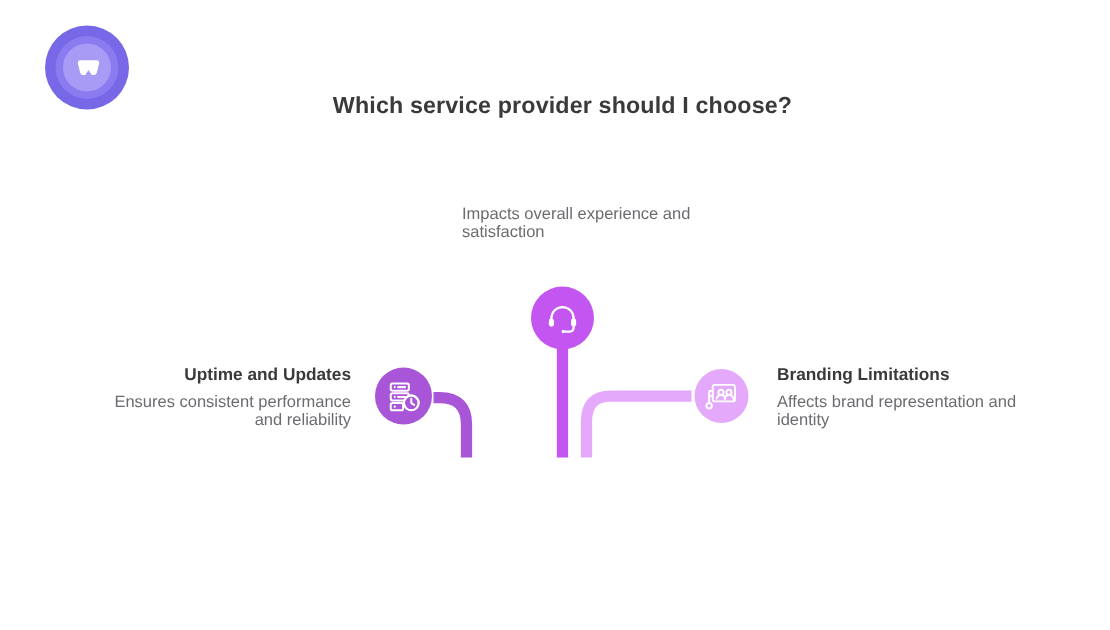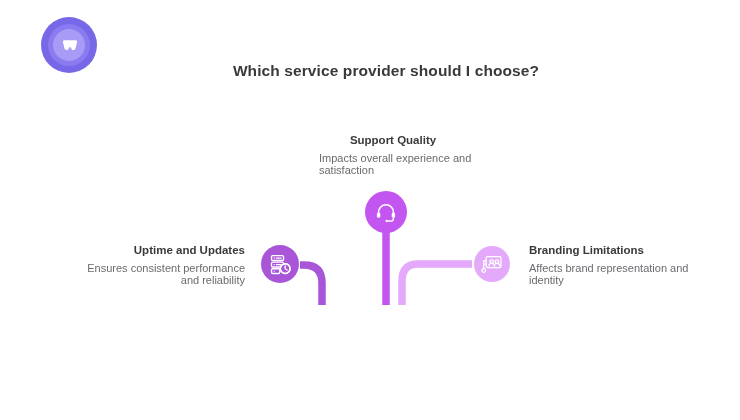--- a/index.html
+++ b/index.html
@@ -2,21 +2,21 @@
 <html><head>
 <meta charset="utf-8">
 <style>
   html,body{margin:0;padding:0;}
   body{
     width:740px;height:420px;
     background:#ffffff;
     font-family:"Liberation Sans", sans-serif;
     overflow:hidden;position:relative;
   }
-  #stage{position:absolute;left:16px;top:0;width:640px;height:420px;}
+  #stage{position:absolute;left:5px;top:0;width:640px;height:420px;}
 
   
   .logo-badge{
     position:absolute;left:25px;top:17px;width:56px;height:56px;
     border-radius:50%;
     display:flex;align-items:center;justify-content:center;
   }
   .logo-ring-outer{
     position:absolute;left:0;top:0;width:56px;height:56px;border-radius:50%;
     background:#6c5ce7;opacity:.92;
@@ -138,21 +138,20 @@
         <path d="M14.3 14.0 a3.2 3.2 0 0 1 6.3 0"></path>
         <path d="M5.6 8.4 H3.2"></path>
         <path d="M5.6 12.1 H3.2"></path>
         <circle cx="3.0" cy="19.1" r="2.0"></circle>
         <path d="M3.0 17.1 V9.0"></path>
       </svg>
     </span>
   </div>
 
   <div class="label-block block-center">
-    <div class="label-title">Support Quality</div>
     <div class="label-desc">Impacts overall experience and satisfaction</div>
   </div>
 
   <div class="label-block block-left">
     <div class="label-title">Uptime and Updates</div>
     <div class="label-desc">Ensures consistent performance and reliability</div>
   </div>
 
   <div class="label-block block-right">
     <div class="label-title">Branding Limitations</div>

